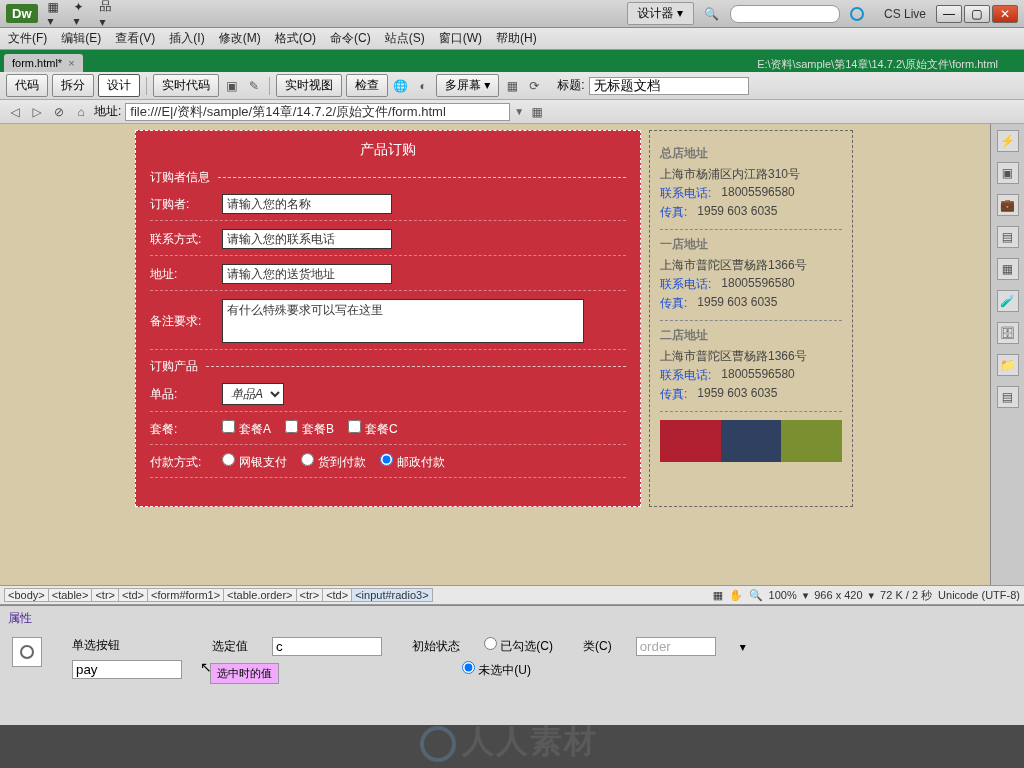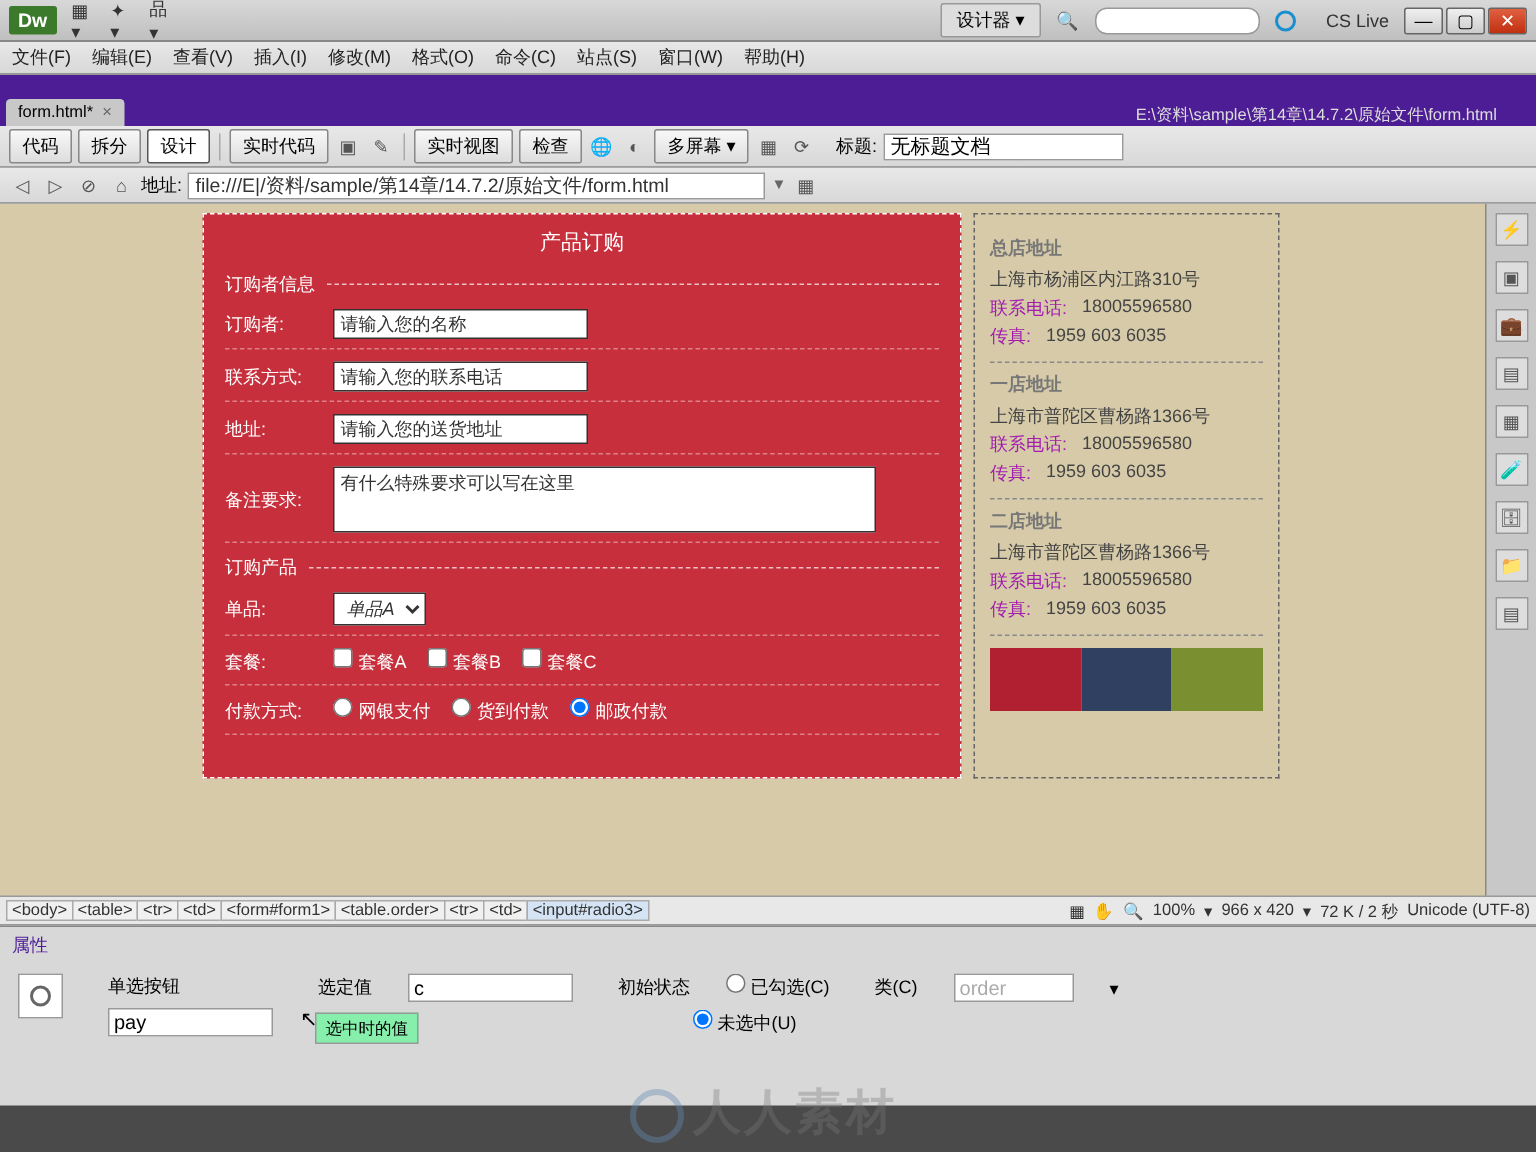--- a/index.html
+++ b/index.html
@@ -15,21 +15,21 @@
 .cslive { display: flex; align-items: center; gap: 20px; color: #333; }
 .cslive .dot { width: 14px; height: 14px; border: 2px solid #1a8fd0; border-radius: 50%; }
 .win-btns { display: flex; gap: 2px; }
 .win-btn { width: 26px; height: 18px; border: 1px solid #666; border-radius: 2px; display: flex; align-items: center; justify-content: center; background: linear-gradient(#f0f0f0,#ccc); }
 .win-btn.close { background: linear-gradient(#e06040,#c03010); color: #fff; }
 
 
 .menu-bar { background: linear-gradient(#e8e8e8,#d8d8d8); height: 22px; display: flex; align-items: center; padding: 0 8px; gap: 14px; border-bottom: 1px solid #999; color: #222; }
 
 
-.tab-bar { background: #4c1d95; height: 34px; display: flex; align-items: flex-end; padding: 0 4px; position: relative; }
+.tab-bar { background: #15803d; height: 22px; display: flex; align-items: flex-end; padding: 0 4px; position: relative; }
 .tab { background: #c8c8c8; padding: 3px 8px; border-radius: 3px 3px 0 0; display: flex; align-items: center; gap: 6px; font-size: 11px; }
 .tab .x { color: #666; cursor: pointer; }
 .tab-path { position: absolute; right: 26px; color: #ddd; font-size: 11px; }
 
 
 .doc-tb { background: linear-gradient(#e8e8e8,#d8d8d8); height: 28px; display: flex; align-items: center; padding: 0 6px; gap: 4px; border-bottom: 1px solid #aaa; }
 .btn { background: linear-gradient(#f8f8f8,#ddd); border: 1px solid #888; padding: 2px 8px; font-size: 12px; border-radius: 2px; text-align: center; }
 .btn.active { background: #fff; border-color: #555; }
 .tb-ico { width: 18px; height: 18px; display: inline-flex; align-items: center; justify-content: center; color: #555; }
 .tb-sep { width: 1px; height: 18px; background: #aaa; margin: 0 2px; }
@@ -58,40 +58,40 @@
 .frow textarea { width: 362px; height: 44px; resize: none; }
 .frow select { width: 62px; font-style: italic; }
 .opts { display: flex; gap: 14px; align-items: flex-end; }
 .opts input { margin-right: 4px; }
 
 
 .side-panel { width: 204px; border: 1px dashed #666; background: #d6caa8; padding: 8px 10px; color: #444; font-size: 12px; }
 .side-panel .grp { border-bottom: 1px dashed #888; padding: 6px 0; }
 .side-panel .ttl { color: #777; font-weight: bold; margin-bottom: 4px; }
 .side-panel .row { display: flex; gap: 10px; margin: 2px 0; }
-.side-panel .k { color: #a21caf; }
+.side-panel .k { color: #1d4ed8; }
 .fruit-strip { display: flex; margin-top: 8px; height: 42px; }
 .fruit-strip div { flex: 1; }
 
 
 .tag-bar { background: #e8e8e8; border-top: 1px solid #999; border-bottom: 1px solid #999; height: 20px; display: flex; align-items: center; padding: 0 4px; font-size: 11px; color: #333; overflow: hidden; }
 .tag-bar .crumb { border: 1px solid #aaa; padding: 0 3px; margin-right: -1px; background: #f0f0f0; white-space: nowrap; }
 .tag-bar .crumb.sel { background: #d4e4f4; }
 .tag-bar .right { margin-left: auto; display: flex; align-items: center; gap: 6px; }
 
 
 .props { background: #d8d8d8; height: 120px; border-top: 1px solid #888; padding: 4px 8px; position: relative; }
 .props-title { font-size: 12px; color: #4c1d95; margin-bottom: 4px; }
 .props-body { display: flex; gap: 30px; align-items: flex-start; padding: 6px 4px; }
 .radio-ico { width: 30px; height: 30px; border: 1px solid #999; background: #fff; display: flex; align-items: center; justify-content: center; }
 .radio-ico .c { width: 14px; height: 14px; border: 2px solid #666; border-radius: 50%; }
 .pcol { display: flex; flex-direction: column; gap: 6px; font-size: 12px; position: relative; }
 .pcol input[type=text] { border: 1px solid #999; padding: 1px 3px; width: 110px; background: #fff; }
 .prow { display: flex; align-items: center; gap: 24px; }
-.tooltip { position: absolute; top: 26px; left: -2px; background: #86efac; border: 1px solid #999; padding: 2px 6px; font-size: 11px; text-align: center; }
+.tooltip { position: absolute; top: 26px; left: -2px; background: #f0abfc; border: 1px solid #999; padding: 2px 6px; font-size: 11px; text-align: center; }
 .cursor { position: absolute; top: 22px; left: -12px; font-size: 14px; color: #000; }
 
 .watermark { position: absolute; left: 420px; top: 720px; font-size: 32px; color: rgba(120,120,120,0.35); font-weight: bold; letter-spacing: 2px; pointer-events: none; }
 .wm-logo { display:inline-block; width:36px; height:36px; border:4px solid rgba(100,140,180,0.4); border-radius:50%; vertical-align:middle; margin-right:6px; }
 </style>
 </head>
 <body>
 
 <div class="app-bar">
   <span class="dw-logo">Dw</span>

